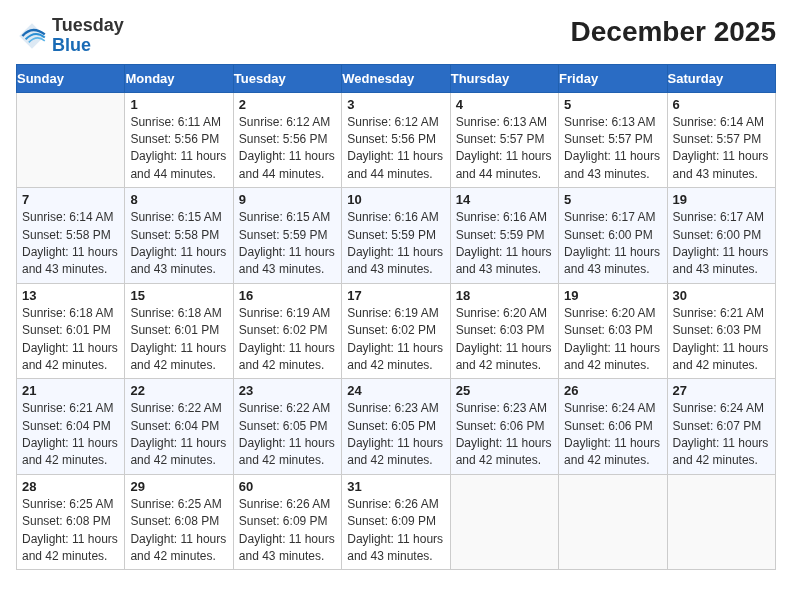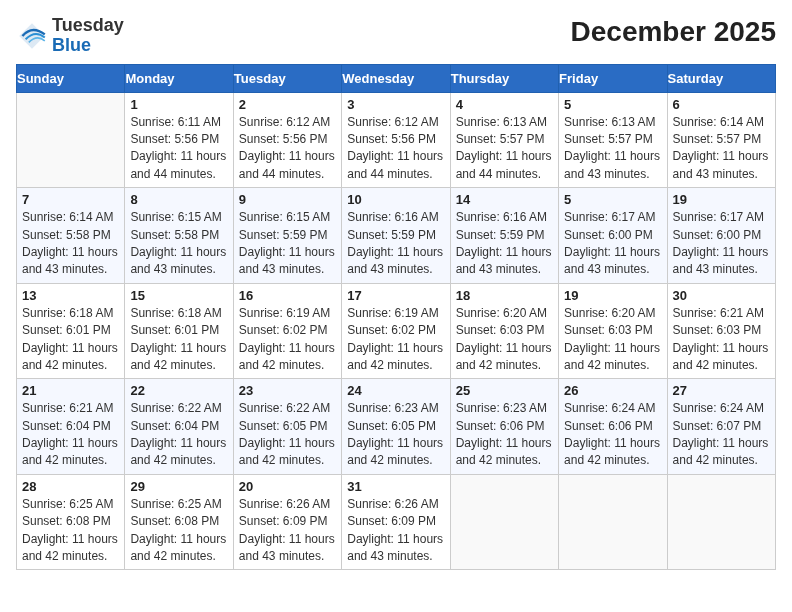--- a/index.html
+++ b/index.html
@@ -244,21 +244,21 @@
       <tr>
         <td>
           <span class="day-number">28</span>
           <div class="day-info">Sunrise: 6:25 AM<br>Sunset: 6:08 PM<br>Daylight: 11 hours<br>and 42 minutes.</div>
         </td>
         <td>
           <span class="day-number">29</span>
           <div class="day-info">Sunrise: 6:25 AM<br>Sunset: 6:08 PM<br>Daylight: 11 hours<br>and 42 minutes.</div>
         </td>
         <td>
-          <span class="day-number">20</span>
+          <span class="day-number">60</span>
           <div class="day-info">Sunrise: 6:26 AM<br>Sunset: 6:09 PM<br>Daylight: 11 hours<br>and 43 minutes.</div>
         </td>
         <td>
           <span class="day-number">31</span>
           <div class="day-info">Sunrise: 6:26 AM<br>Sunset: 6:09 PM<br>Daylight: 11 hours<br>and 43 minutes.</div>
         </td>
         <td class="empty-cell"></td>
         <td class="empty-cell"></td>
         <td class="empty-cell"></td>
       </tr>

